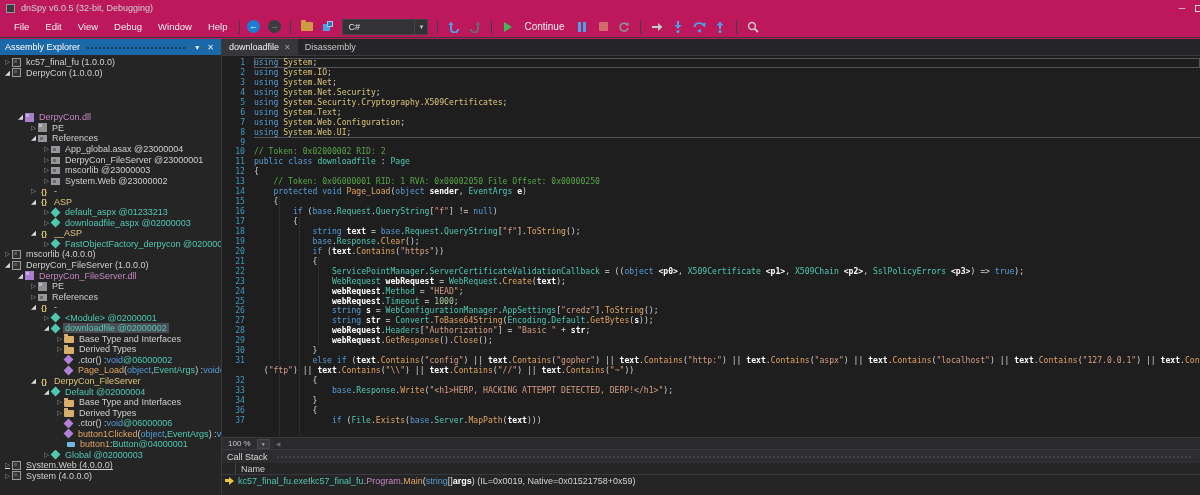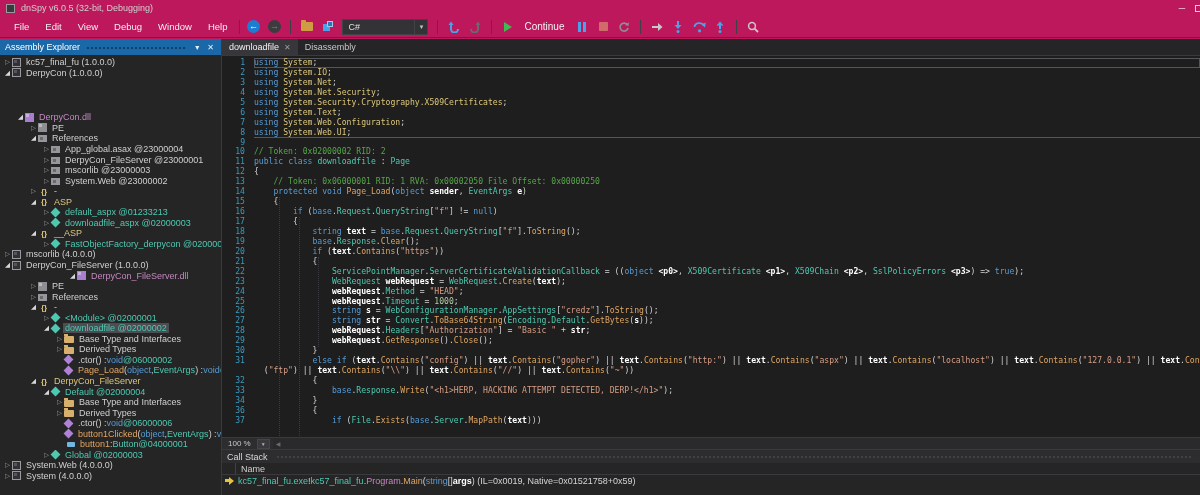--- a/index.html
+++ b/index.html
@@ -350,21 +350,21 @@
               <span class="tk-d">mscorlib (4.0.0.0)</span>
             </span>
           </div>
           <div class="trow" style="padding-left: 3px;">
             <span class="arr exp">◢</span>
             <span class="ic ic-assembly"></span>
             <span class="lbl">
               <span class="tk-d">DerpyCon_FileServer (1.0.0.0)</span>
             </span>
           </div>
-          <div class="trow" style="padding-left: 32px; margin-left: 36px;">
+          <div class="trow" style="padding-left: 16px;">
             <span class="arr exp">◢</span>
             <span class="ic ic-module"></span>
             <span class="lbl">
               <span class="tk-pu">DerpyCon_FileServer.dll</span>
             </span>
           </div>
           <div class="trow" style="padding-left: 29px;">
             <span class="arr">▷</span>
             <span class="ic ic-pe"></span>
             <span class="lbl">
@@ -496,21 +496,21 @@
               <span class="tk-t"> @04000001</span>
             </span>
           </div>
           <div class="trow" style="padding-left: 42px;">
             <span class="arr">▷</span>
             <span class="ic ic-class"></span>
             <span class="lbl">
               <span class="tk-t">Global @02000003</span>
             </span>
           </div>
-          <div class="trow" style="padding-left: 3px;">
+          <div class="trow" style="padding-left: 3px; text-decoration: underline;">
             <span class="arr">▷</span>
             <span class="ic ic-assembly"></span>
             <span class="lbl">
               <span class="tk-d">System.Web (4.0.0.0)</span>
             </span>
           </div>
           <div class="trow" style="padding-left: 3px;">
             <span class="arr">▷</span>
             <span class="ic ic-assembly"></span>
             <span class="lbl">

